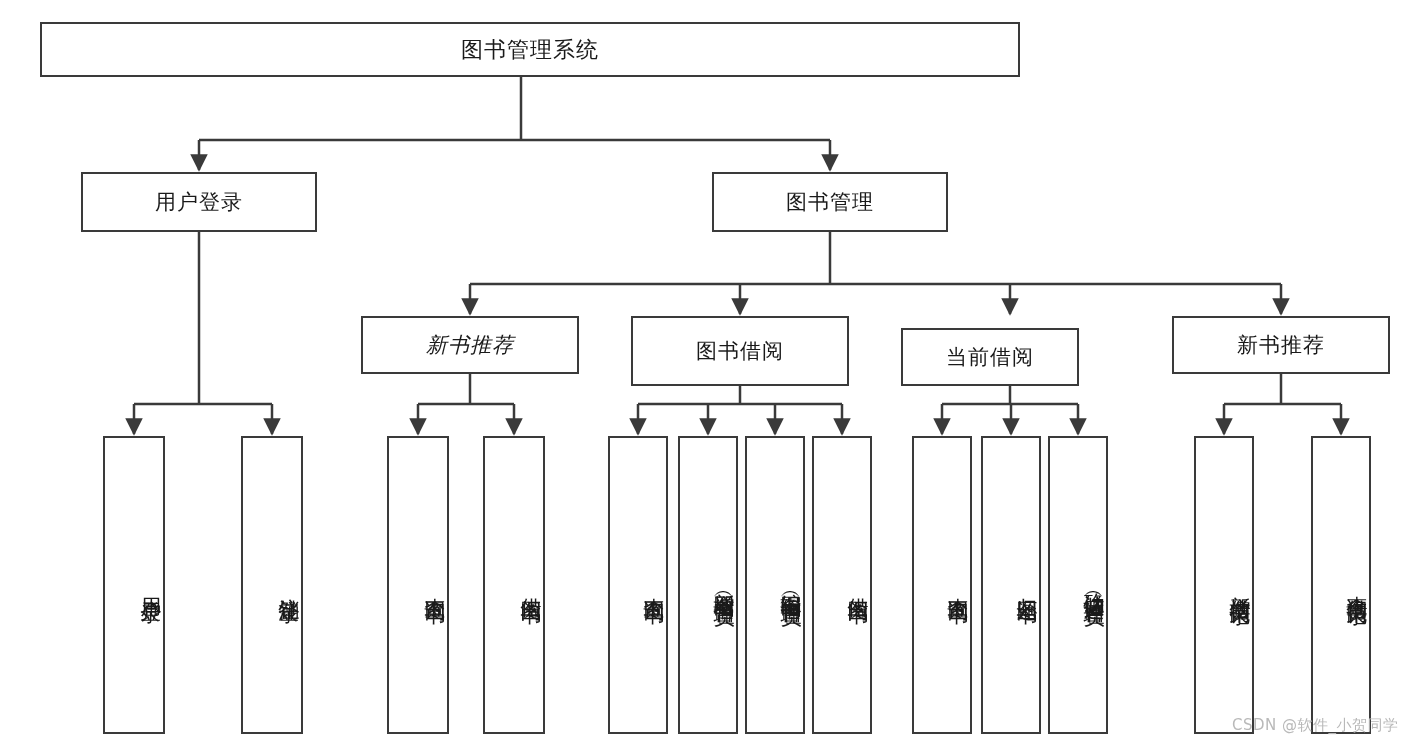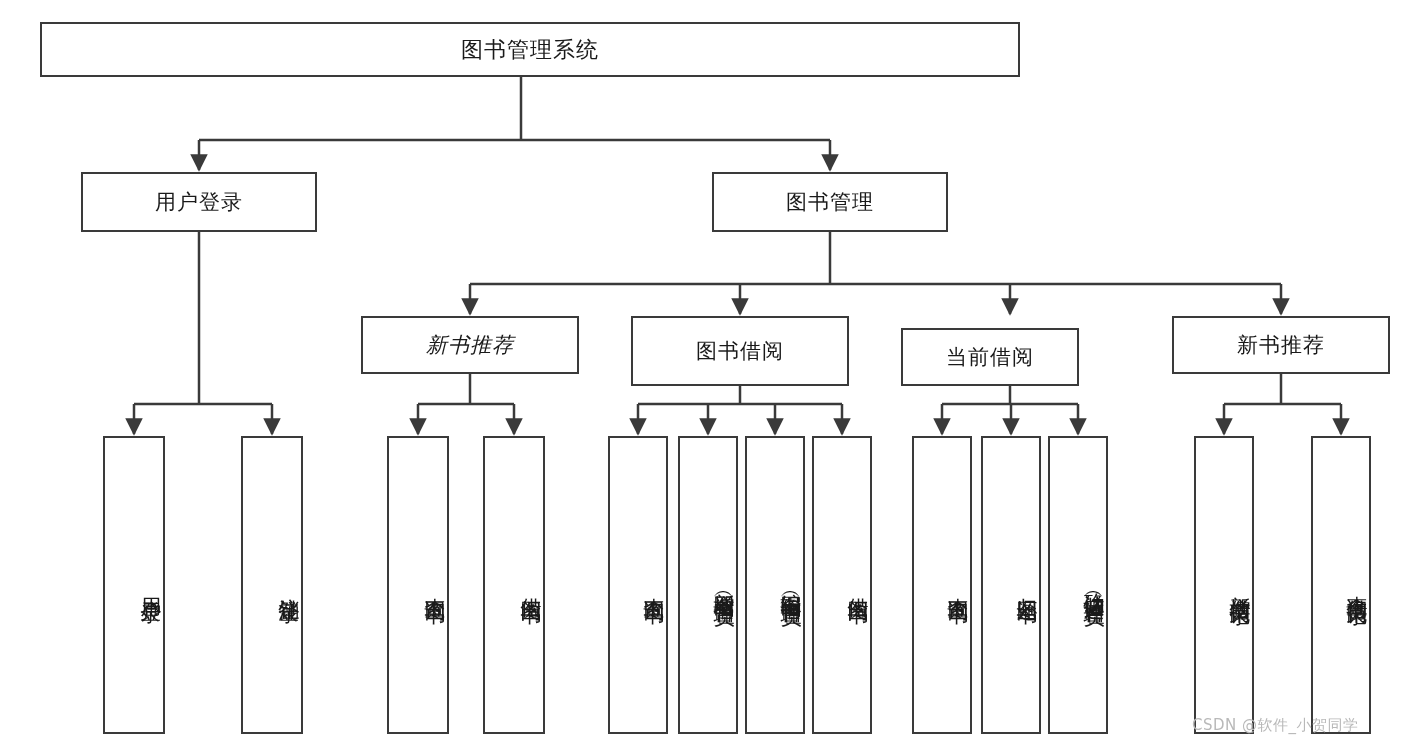--- a/index.html
+++ b/index.html
@@ -60,20 +60,21 @@
     writing-mode: vertical-rl;
     text-orientation: upright;
   }
   .watermark {
     position: absolute;
     font-size: 15px;
     color: #b9b9b9;
     white-space: nowrap;
     letter-spacing: 0.5px;
     font-family: "DejaVu Sans", "Liberation Sans", sans-serif;
+    margin-left: 40px;
   }
 </style>
 </head>
 <body>
 
 <div id="canvas">
 
   <svg id="connectors" viewBox="0 0 1405 747" xmlns="http://www.w3.org/2000/svg">
     <defs>
       <marker id="arrow" viewBox="0 0 10 10" refX="9" refY="5" markerWidth="7" markerHeight="7" orient="auto-start-reverse">

